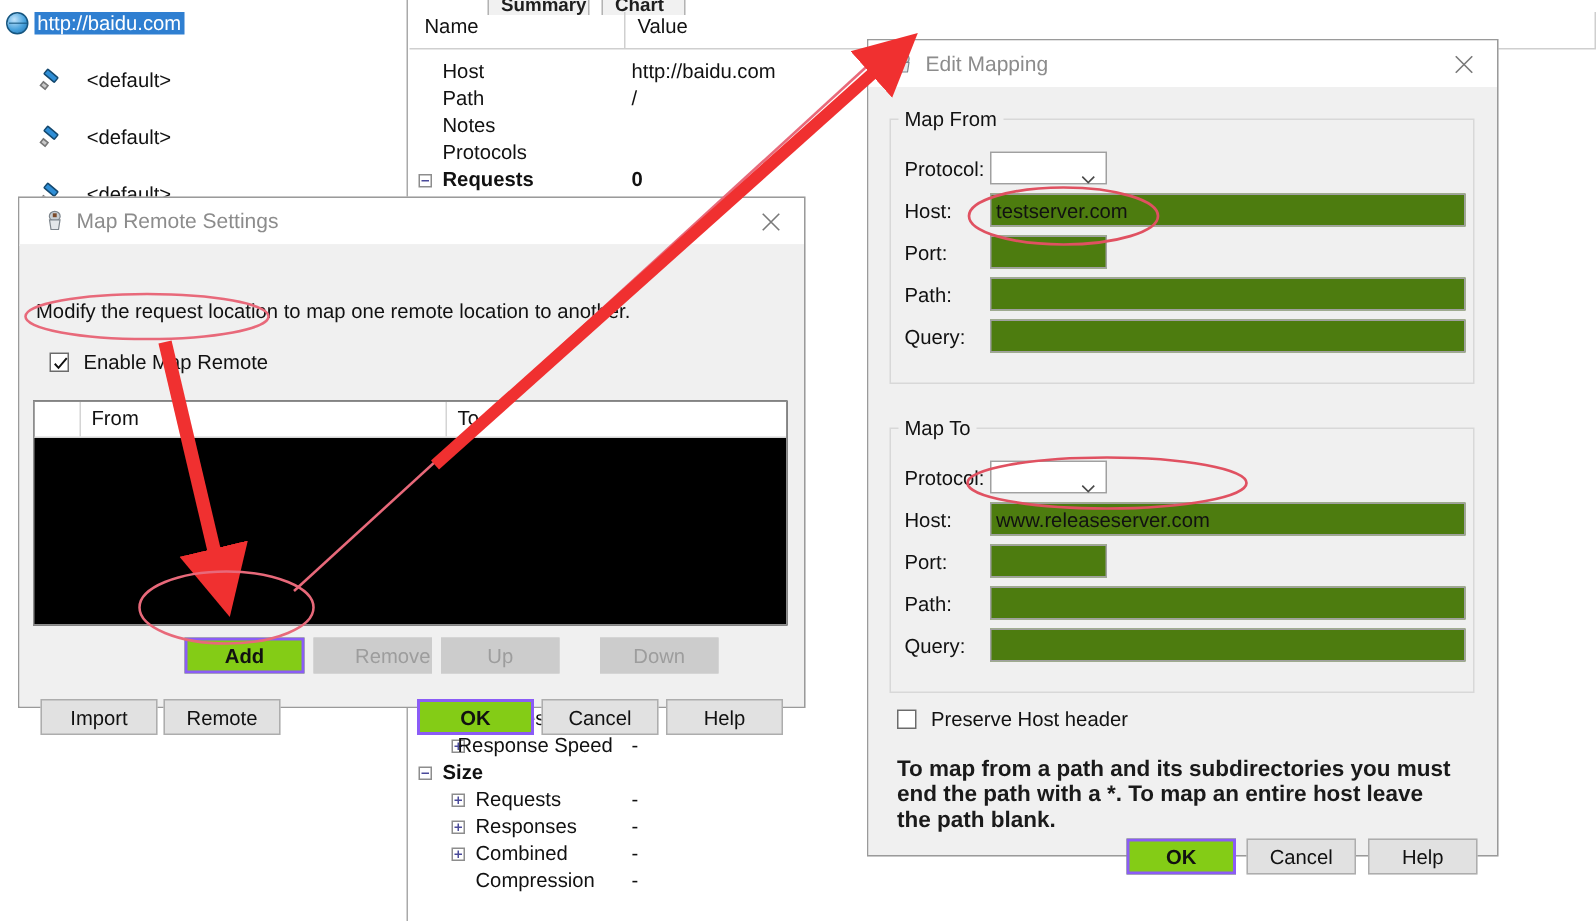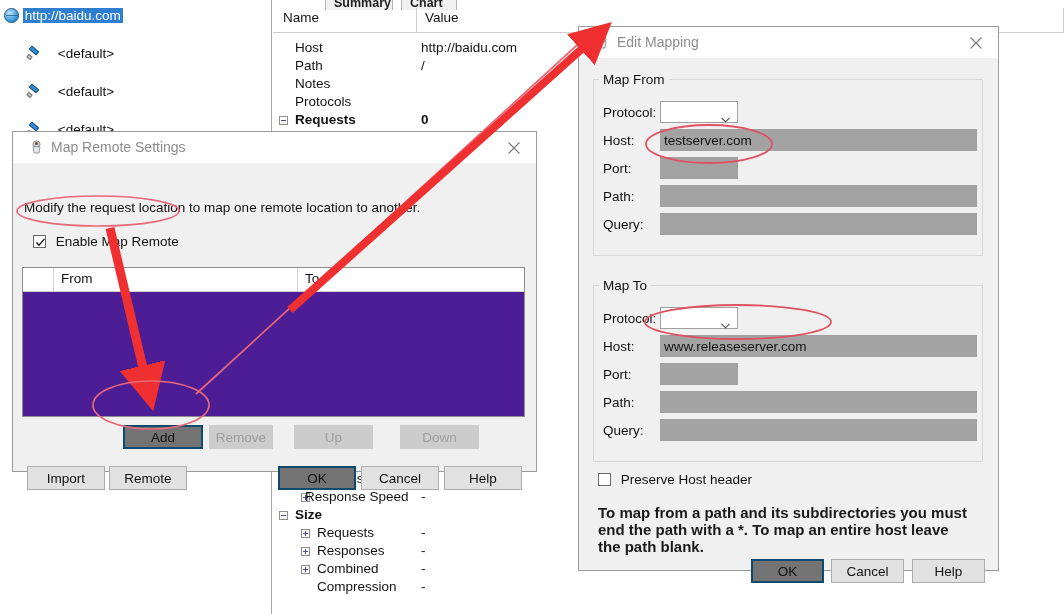--- a/index.html
+++ b/index.html
@@ -56,40 +56,40 @@
   
   .dlg{position:absolute;background:#f0f0f0;border:1px solid #9a9a9a;box-shadow:0 0 0 0 rgba(0,0,0,0);}
   .dlg-title{position:relative;height:31px;background:#ffffff;border-bottom:1px solid #e6e6e6;}
   .dlg-title .tt{position:absolute;left:38px;top:7px;font-size:14px;color:#8c8c8c;}
   .dlg-title .app-ic{position:absolute;left:16px;top:8px;width:15px;height:15px;}
   .dlg-close{position:absolute;right:0;top:0;width:44px;height:30px;}
   .dlg-close svg{position:absolute;left:16px;top:10px;}
   .dlg-body{position:absolute;left:0;right:0;top:31px;bottom:0;background:#f0f0f0;}
 
   .lbl{position:absolute;font-size:13.5px;color:#111;}
-  .txtin{position:absolute;background:#a3a3a3;border:1px solid #a0a0a0;box-sizing:border-box;
+  .txtin{position:absolute;background:#4d7c0f;border:1px solid #a0a0a0;box-sizing:border-box;
          font-family:"Liberation Sans",sans-serif;font-size:13.5px;color:#111;padding:0 3px;outline:none;}
   .btn{position:absolute;background:#e1e1e1;border:1px solid #adadad;box-sizing:border-box;
        font-family:"Liberation Sans",sans-serif;font-size:13.5px;color:#111;text-align:center;
        line-height:23px;cursor:default;}
-  .btn.def{background:#737373;border:2px solid #0c4a6e;line-height:21px;}
+  .btn.def{background:#84cc16;border:2px solid #8b5cf6;line-height:21px;font-weight:bold;}
   .btn.dis{color:#9d9d9d;background:#cccccc;border:1px solid #cccccc;}
   .btn.plain{background:#e1e1e1;}
 
   .chk{position:absolute;width:13px;height:13px;border:1px solid #6b6b6b;background:#fff;box-sizing:border-box;}
   .chk svg{position:absolute;left:1px;top:1px;}
 
   .grp{position:absolute;border:1px solid #d8d8d8;box-sizing:border-box;}
   .grp-lbl{position:absolute;background:#f0f0f0;font-size:13.5px;color:#111;padding:0 4px;}
 
   .combo{position:absolute;background:#fff;border:1px solid #a0a0a0;box-sizing:border-box;}
   .combo .arw{position:absolute;right:7px;top:9px;}
 
   
-  .tbl{position:absolute;background:#4c1d95;border:1px solid #8d8d8d;box-sizing:border-box;}
+  .tbl{position:absolute;background:#000000;border:1px solid #8d8d8d;box-sizing:border-box;}
   .tbl-head{position:absolute;left:0;top:0;right:0;height:23px;background:#fff;border-bottom:1px solid #d4d4d4;}
   .tbl-head .c{position:absolute;top:3px;font-size:13.5px;color:#111;}
   .tbl-head .sep{position:absolute;top:0;height:23px;width:1px;background:#d4d4d4;}
 
   
   #anno{position:absolute;left:0;top:0;width:1064px;height:614px;pointer-events:none;}
 </style>
 </head>
 <body>
 
@@ -234,21 +234,21 @@
         <div class="sep" style="left:30px;"></div>
         <div class="c" style="left:38px;">From</div>
         <div class="sep" style="left:274px;"></div>
         <div class="c" style="left:282px;">To</div>
       </div>
     </div>
 
     <div class="btn def" style="left:110px;top:262px;width:80px;height:24px;">
       <span>Add</span>
     </div>
-    <div class="btn dis" style="left:196px;top:262px;width:64px;height:24px;">
+    <div class="btn dis" style="left:196px;top:262px;width:79px;height:24px;text-align:right;">
       <span>Remove</span>
     </div>
     <div class="btn dis" style="left:281px;top:262px;width:79px;height:24px;">
       <span>Up</span>
     </div>
     <div class="btn dis" style="left:366px;top:262px;width:79px;height:24px;margin-left:21px;">
       <span>Down</span>
     </div>
 
     <div class="btn plain" style="left:14px;top:303px;width:78px;height:24px;">

